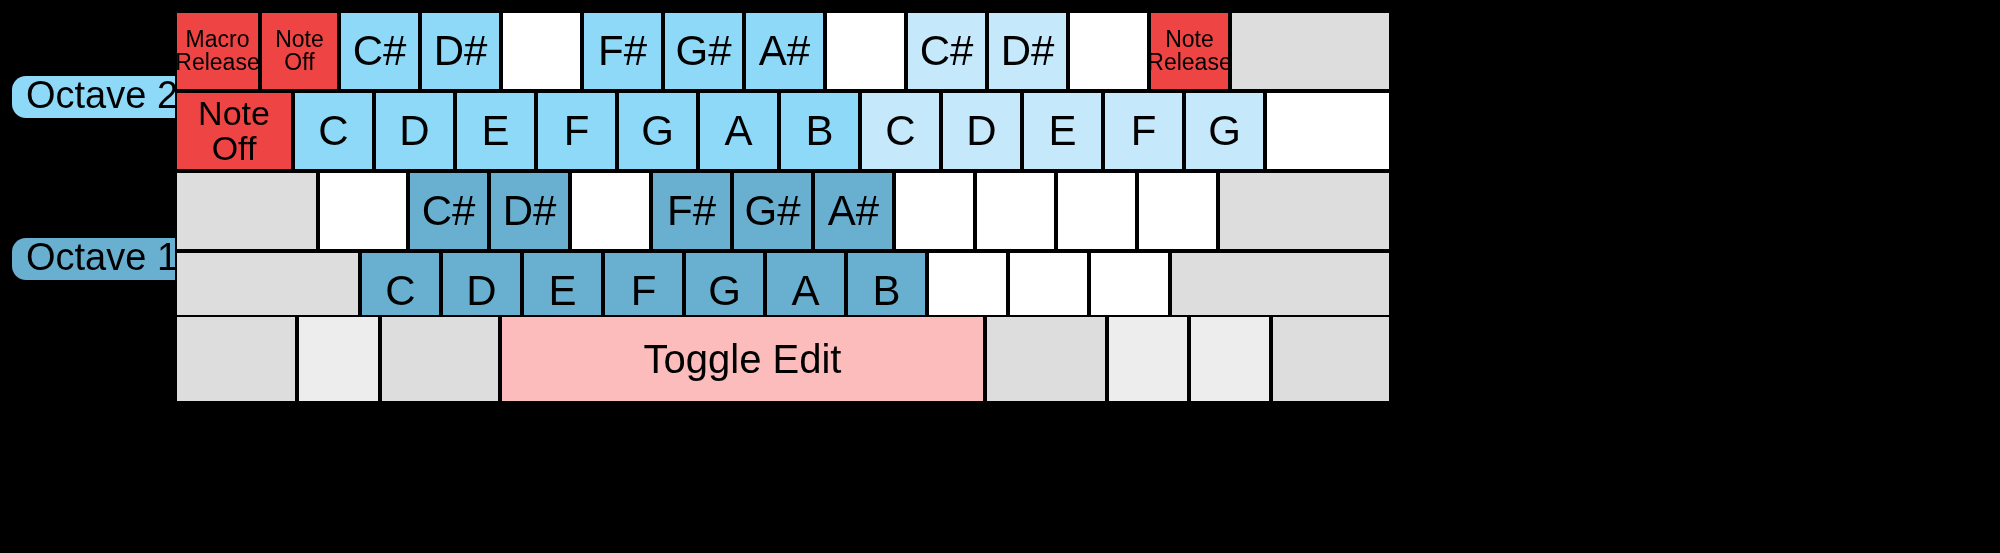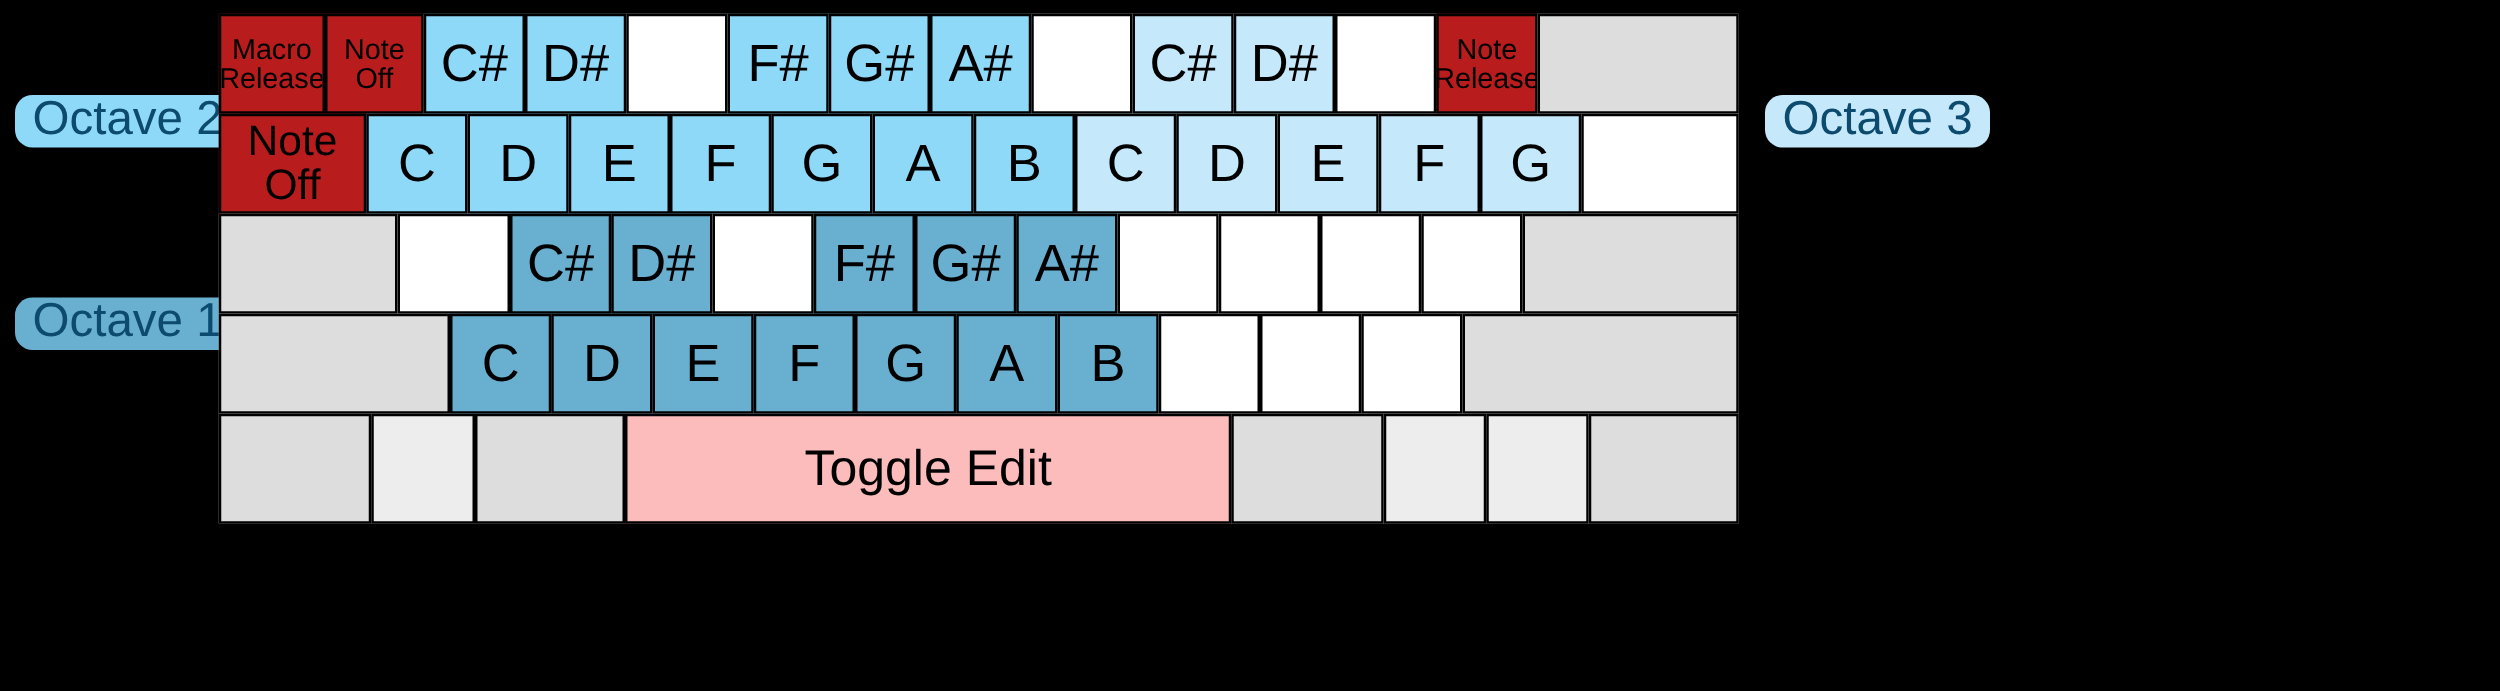--- a/index.html
+++ b/index.html
@@ -36,21 +36,21 @@
     position: absolute;
     left: 0;
     width: 100%;
     height: 80px;
     box-sizing: border-box;
   }
   .krow.r0 { top: 0px;   height: 80px; }
   .krow.r1 { top: 80px;  height: 80px; }
   .krow.r2 { top: 160px; height: 80px; }
   .krow.r3 { top: 240px; height: 80px; }
-  .krow.r4 { top: 320px; height: 88px; }
+  .krow.r4 { top: 304px; height: 88px; }
 
   .key {
     position: absolute;
     top: 0;
     height: 100%;
     box-sizing: border-box;
     border: 2px solid #000000;
     display: flex;
     align-items: center;
     justify-content: center;
@@ -58,59 +58,58 @@
     color: #000000;
     line-height: 1.02;
     overflow: hidden;
     white-space: pre-line;
   }
 
   
   .c-blank    { background: #ffffff; }
   .c-grey     { background: #dddddd; }
   .c-grey2    { background: #ededed; }
-  .c-yellow   { background: #b91c1c; }
+  .c-yellow   { background: #ef4444; }
   .c-oct2     { background: #8ed8f8; }
   .c-oct3     { background: #c5e9fa; }
   .c-oct1     { background: #69afd0; }
   .c-pink     { background: #fcbcbc; }
 
   
   .f-note   { font-size: 42px; }
   .f-small  { font-size: 23px; }
   .f-med    { font-size: 34px; }
   .f-big    { font-size: 40px; }
 
   
   .pill {
     position: absolute;
     box-sizing: border-box;
     border-radius: 14px;
     display: flex;
     align-items: center;
     justify-content: center;
-    color: #0c4a6e;
+    color: #000000;
     font-size: 38px;
     padding: 2px 14px 6px 14px;
     white-space: nowrap;
   }
   #pill-oct2 { left: 12px;   top: 76px;  height: 42px; background: #8ed8f8; }
   #pill-oct1 { left: 12px;   top: 238px; height: 42px; background: #69afd0; text-align: center; }
   #pill-oct3 { left: 1412px; top: 76px;  height: 42px; background: #c5e9fa; }
 </style>
 </head>
 <body>
 
 <div id="stage">
 
   <div id="pill-oct2" class="pill">Octave 2</div>
 
   <div id="pill-oct1" class="pill">Octave 1</div>
 
-  <div id="pill-oct3" class="pill">Octave 3</div>
 
   <div id="keyboard">
       <div class="krow r0">
         <div class="key c-yellow f-small" style="left: 0px; width: 85px;">Macro
 Release</div>
         <div class="key c-yellow f-small" style="left: 85px; width: 79px;">Note
 Off</div>
         <div class="key c-oct2 f-note" style="left: 164px; width: 81px;">C#</div>
         <div class="key c-oct2 f-note" style="left: 245px; width: 81px;">D#</div>
         <div class="key c-blank f-note" style="left: 326px; width: 81px;"></div>

